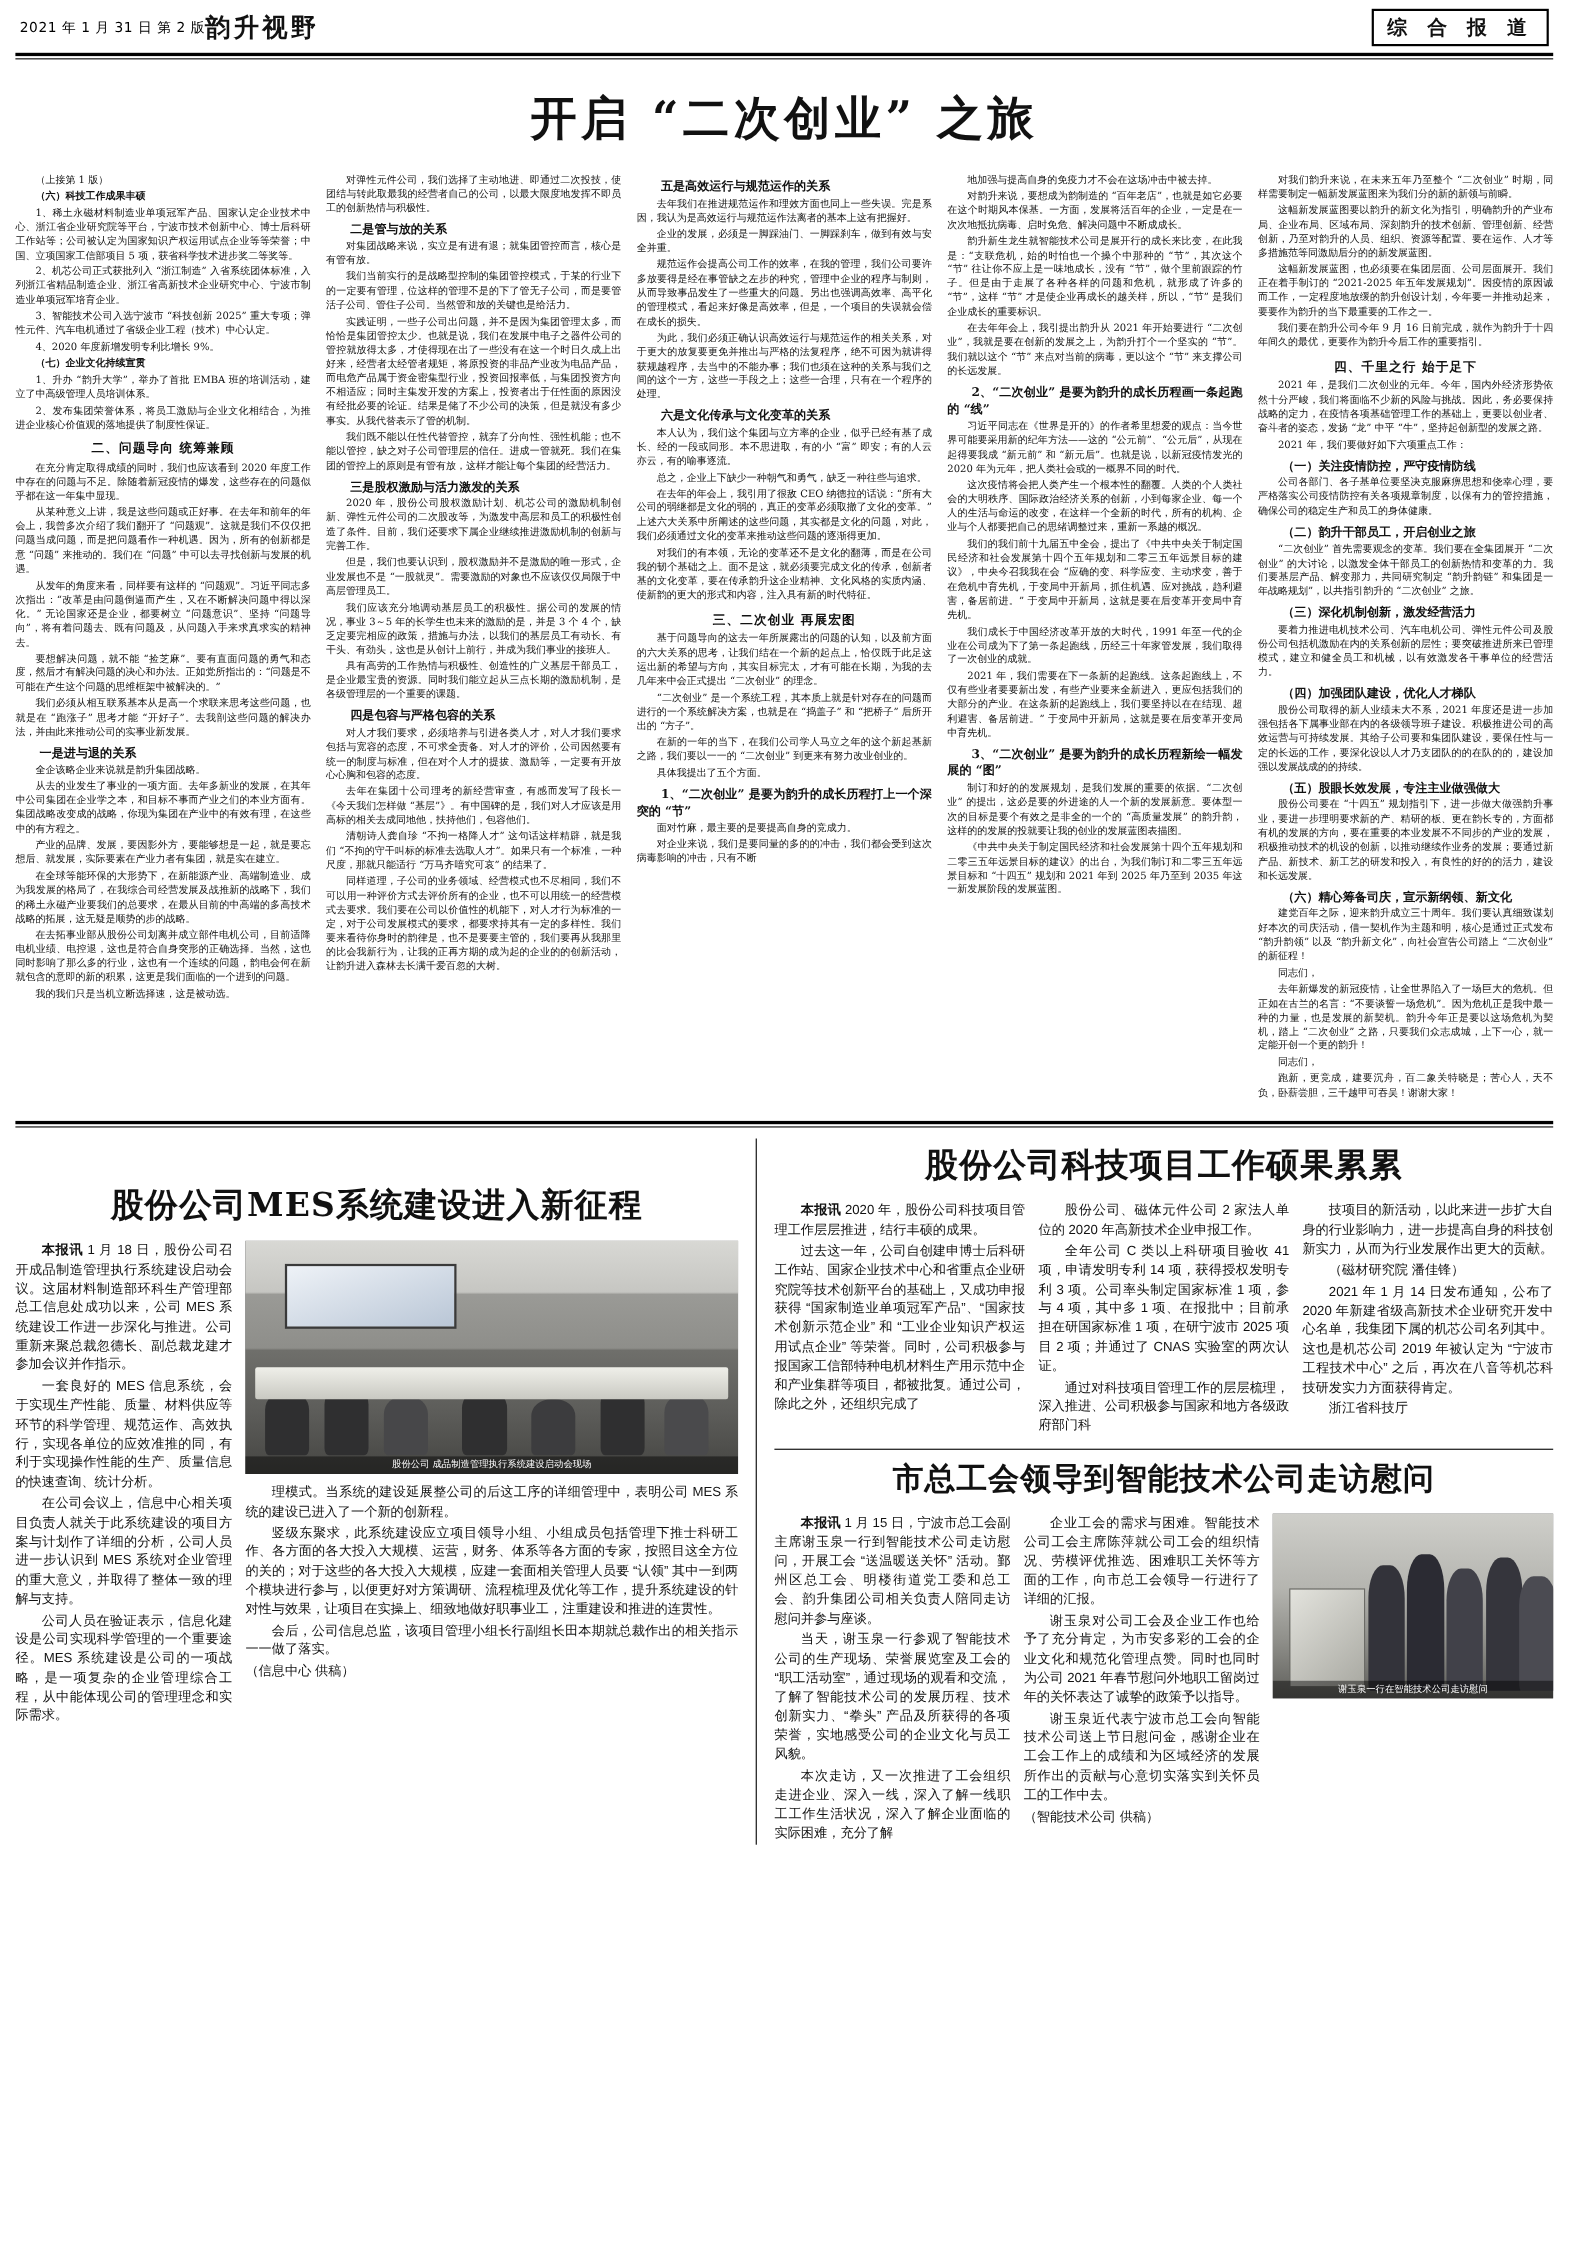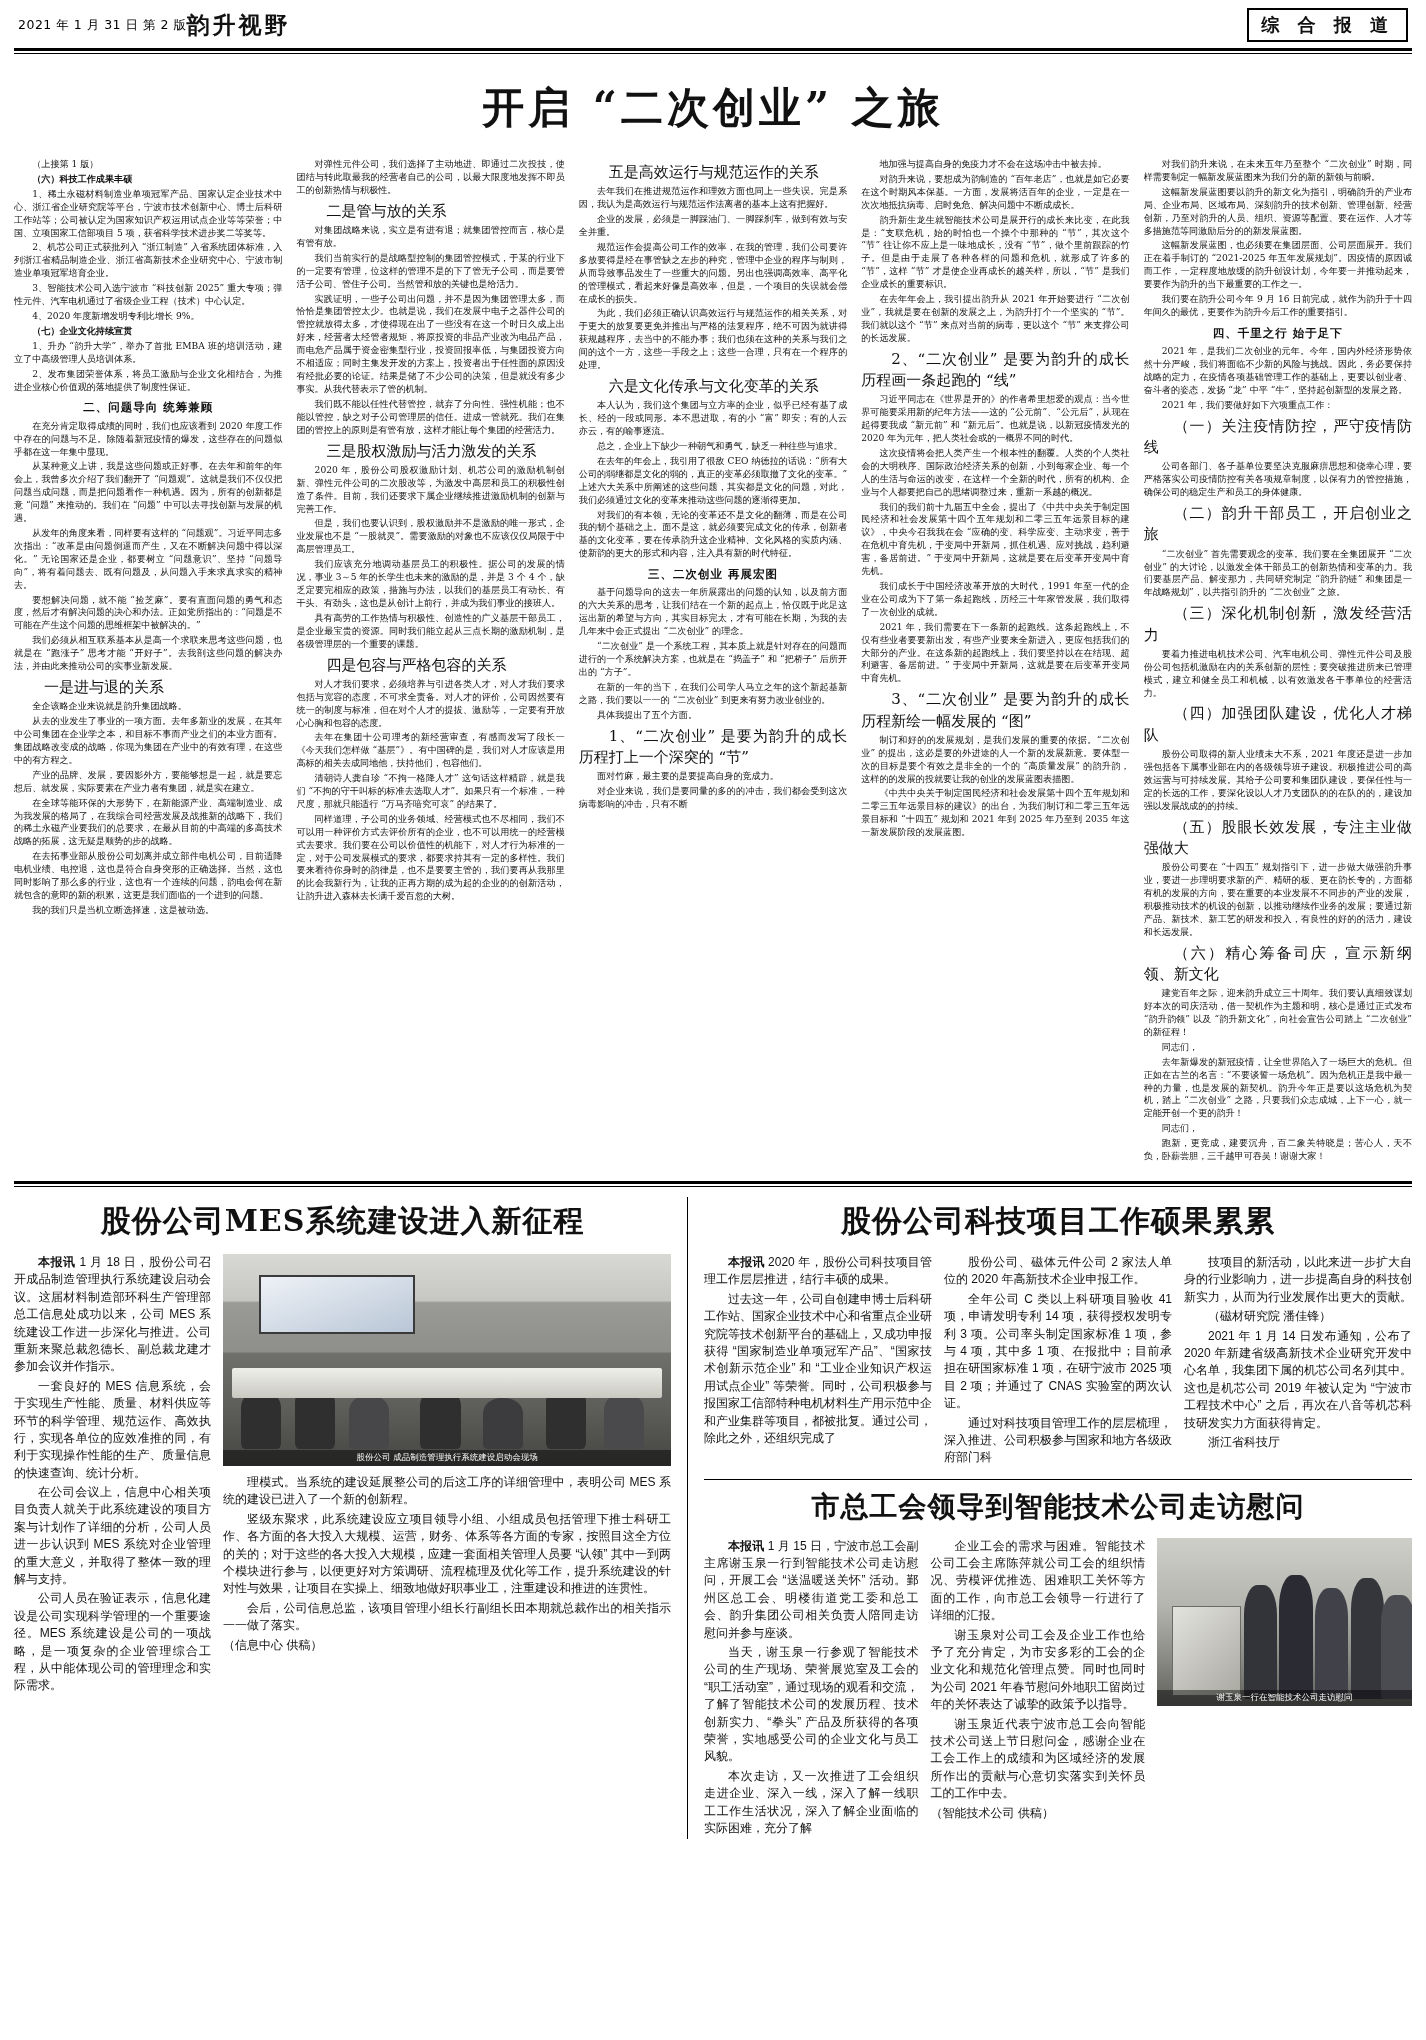--- a/index.html
+++ b/index.html
@@ -95,43 +95,44 @@
   }
   .col p.h2 {
     font-weight: bold;
     text-align: center;
     text-indent: 0;
     font-size: 11.5px;
     margin: 6px 0 4px 0;
     letter-spacing: 1px;
   }
   .col p.h3 {
-    font-weight: normal;
+    font-weight: bold;
     text-indent: 2em;
-    font-size: 15px;
+    font-size: 11px;
     margin: 4px 0 2px 0;
   }
   
   .lower-sep {
     border-top: 3px solid #000;
     margin: 16px 0 0 0;
   }
   .lower-sep2 {
     border-top: 1px solid #000;
     margin: 2px 0 10px 0;
   }
   
   .lower {
     display: flex;
     gap: 16px;
     align-items: flex-start;
   }
   .lower-left {
     width: 47%;
     box-sizing: border-box;
+    margin-top: 36px;
   }
   .vdiv {
     width: 0;
     border-left: 1px solid #000;
     align-self: stretch;
   }
   .lower-right {
     flex: 1;
     box-sizing: border-box;
   }

